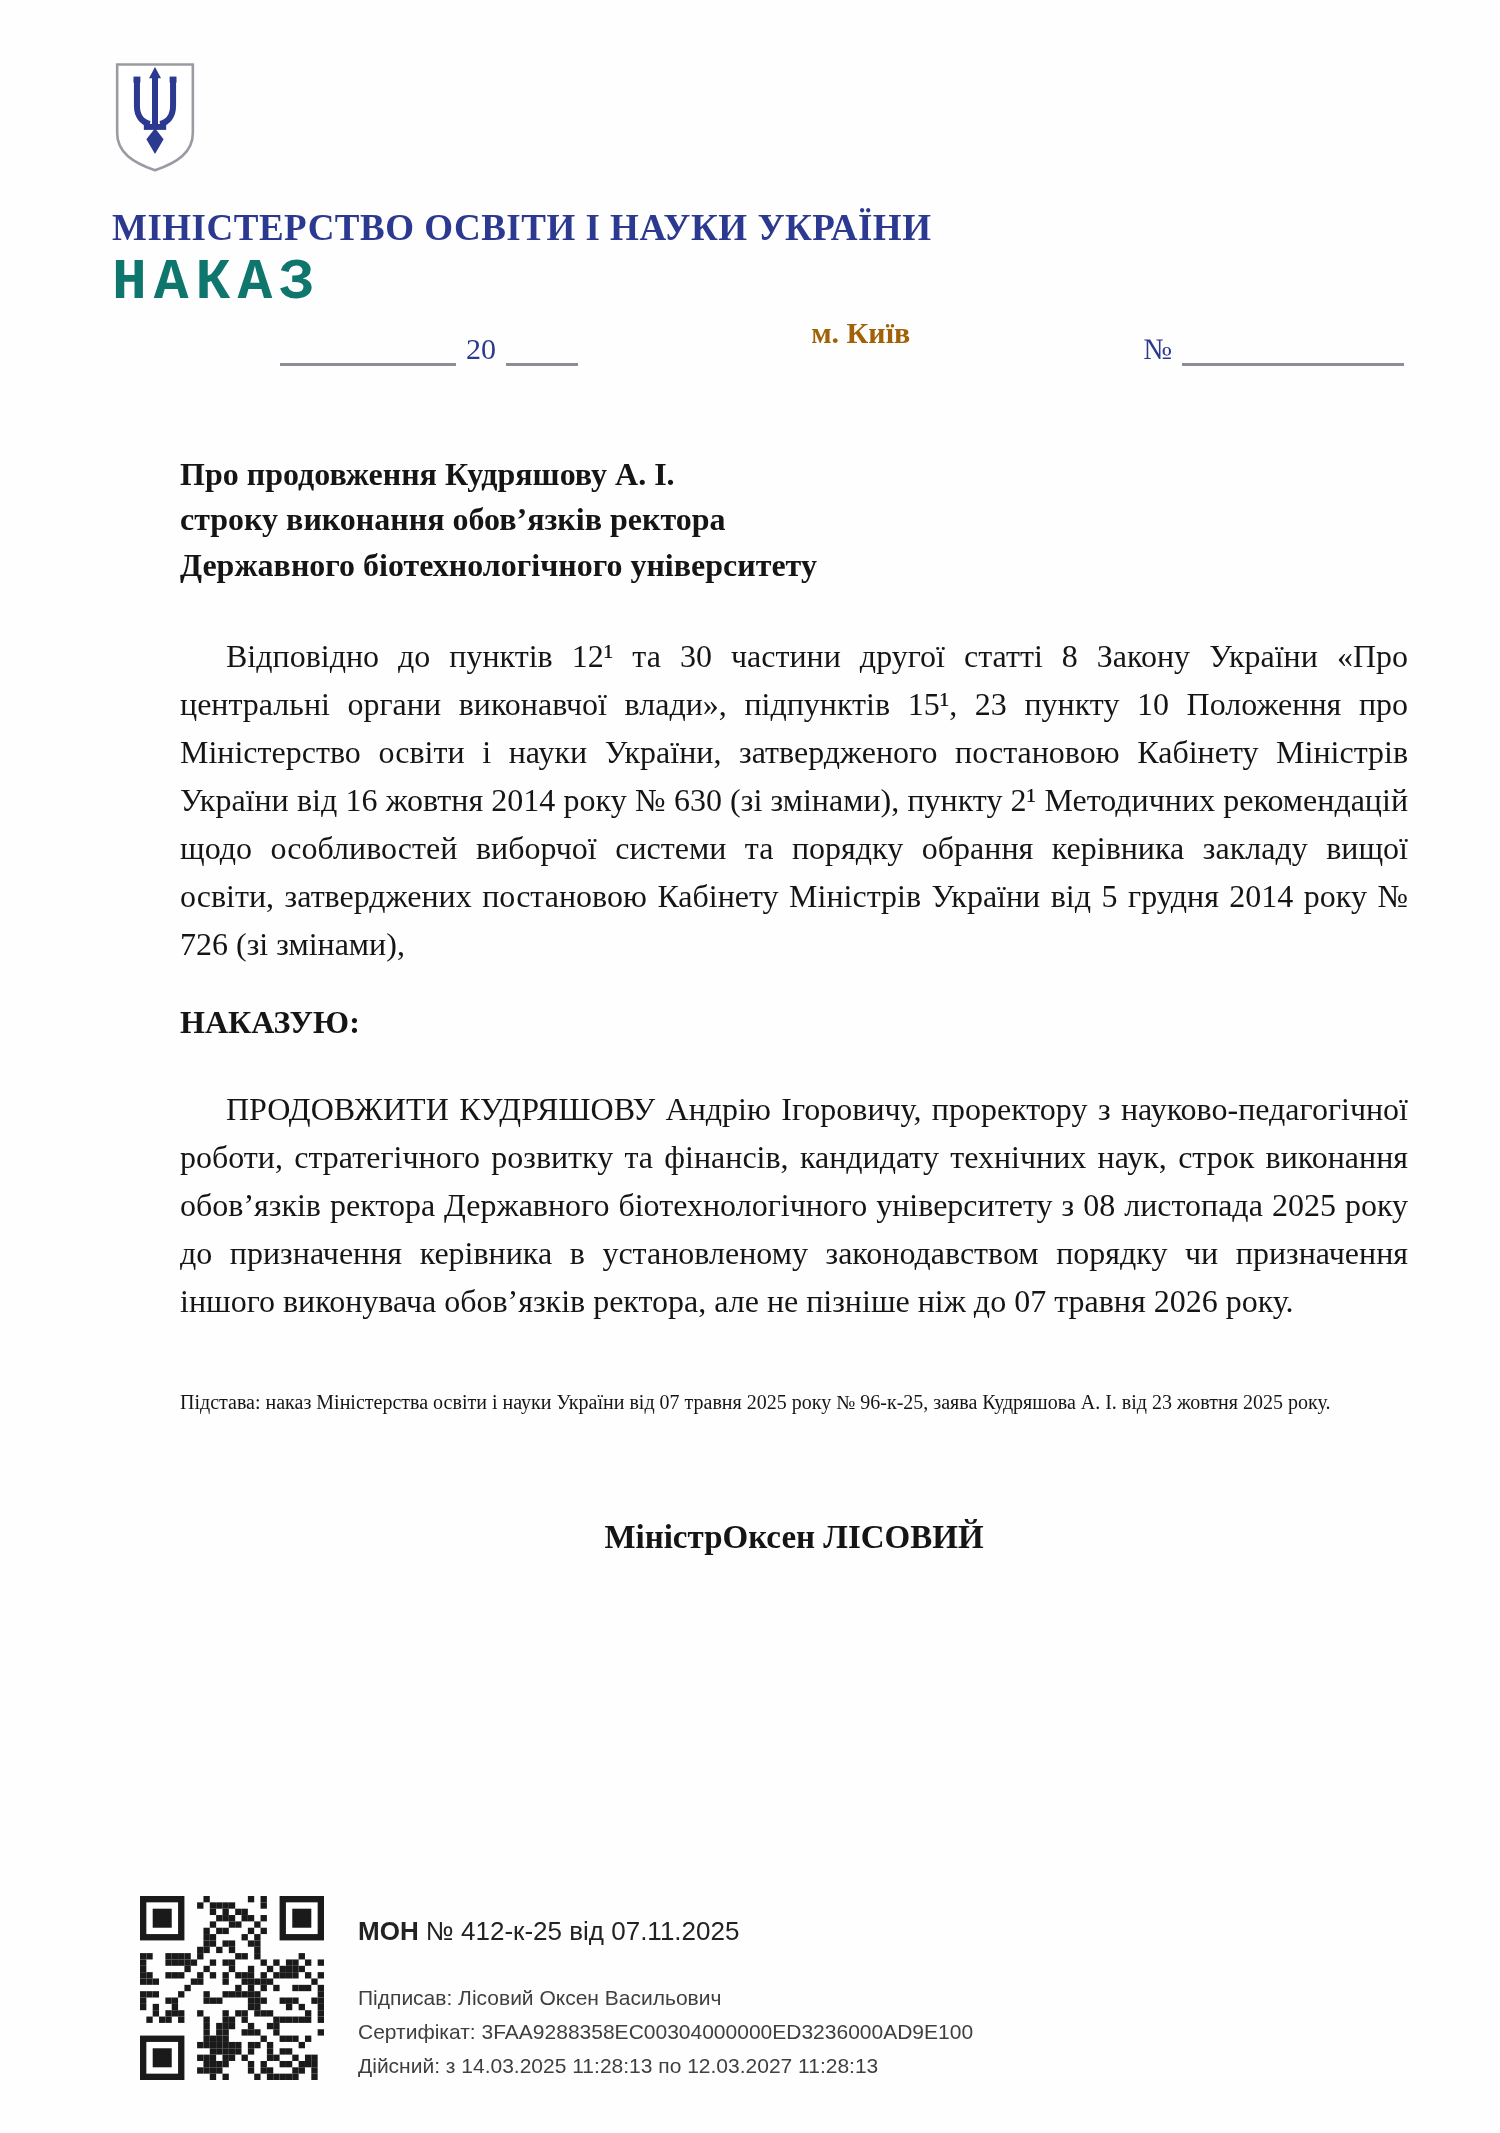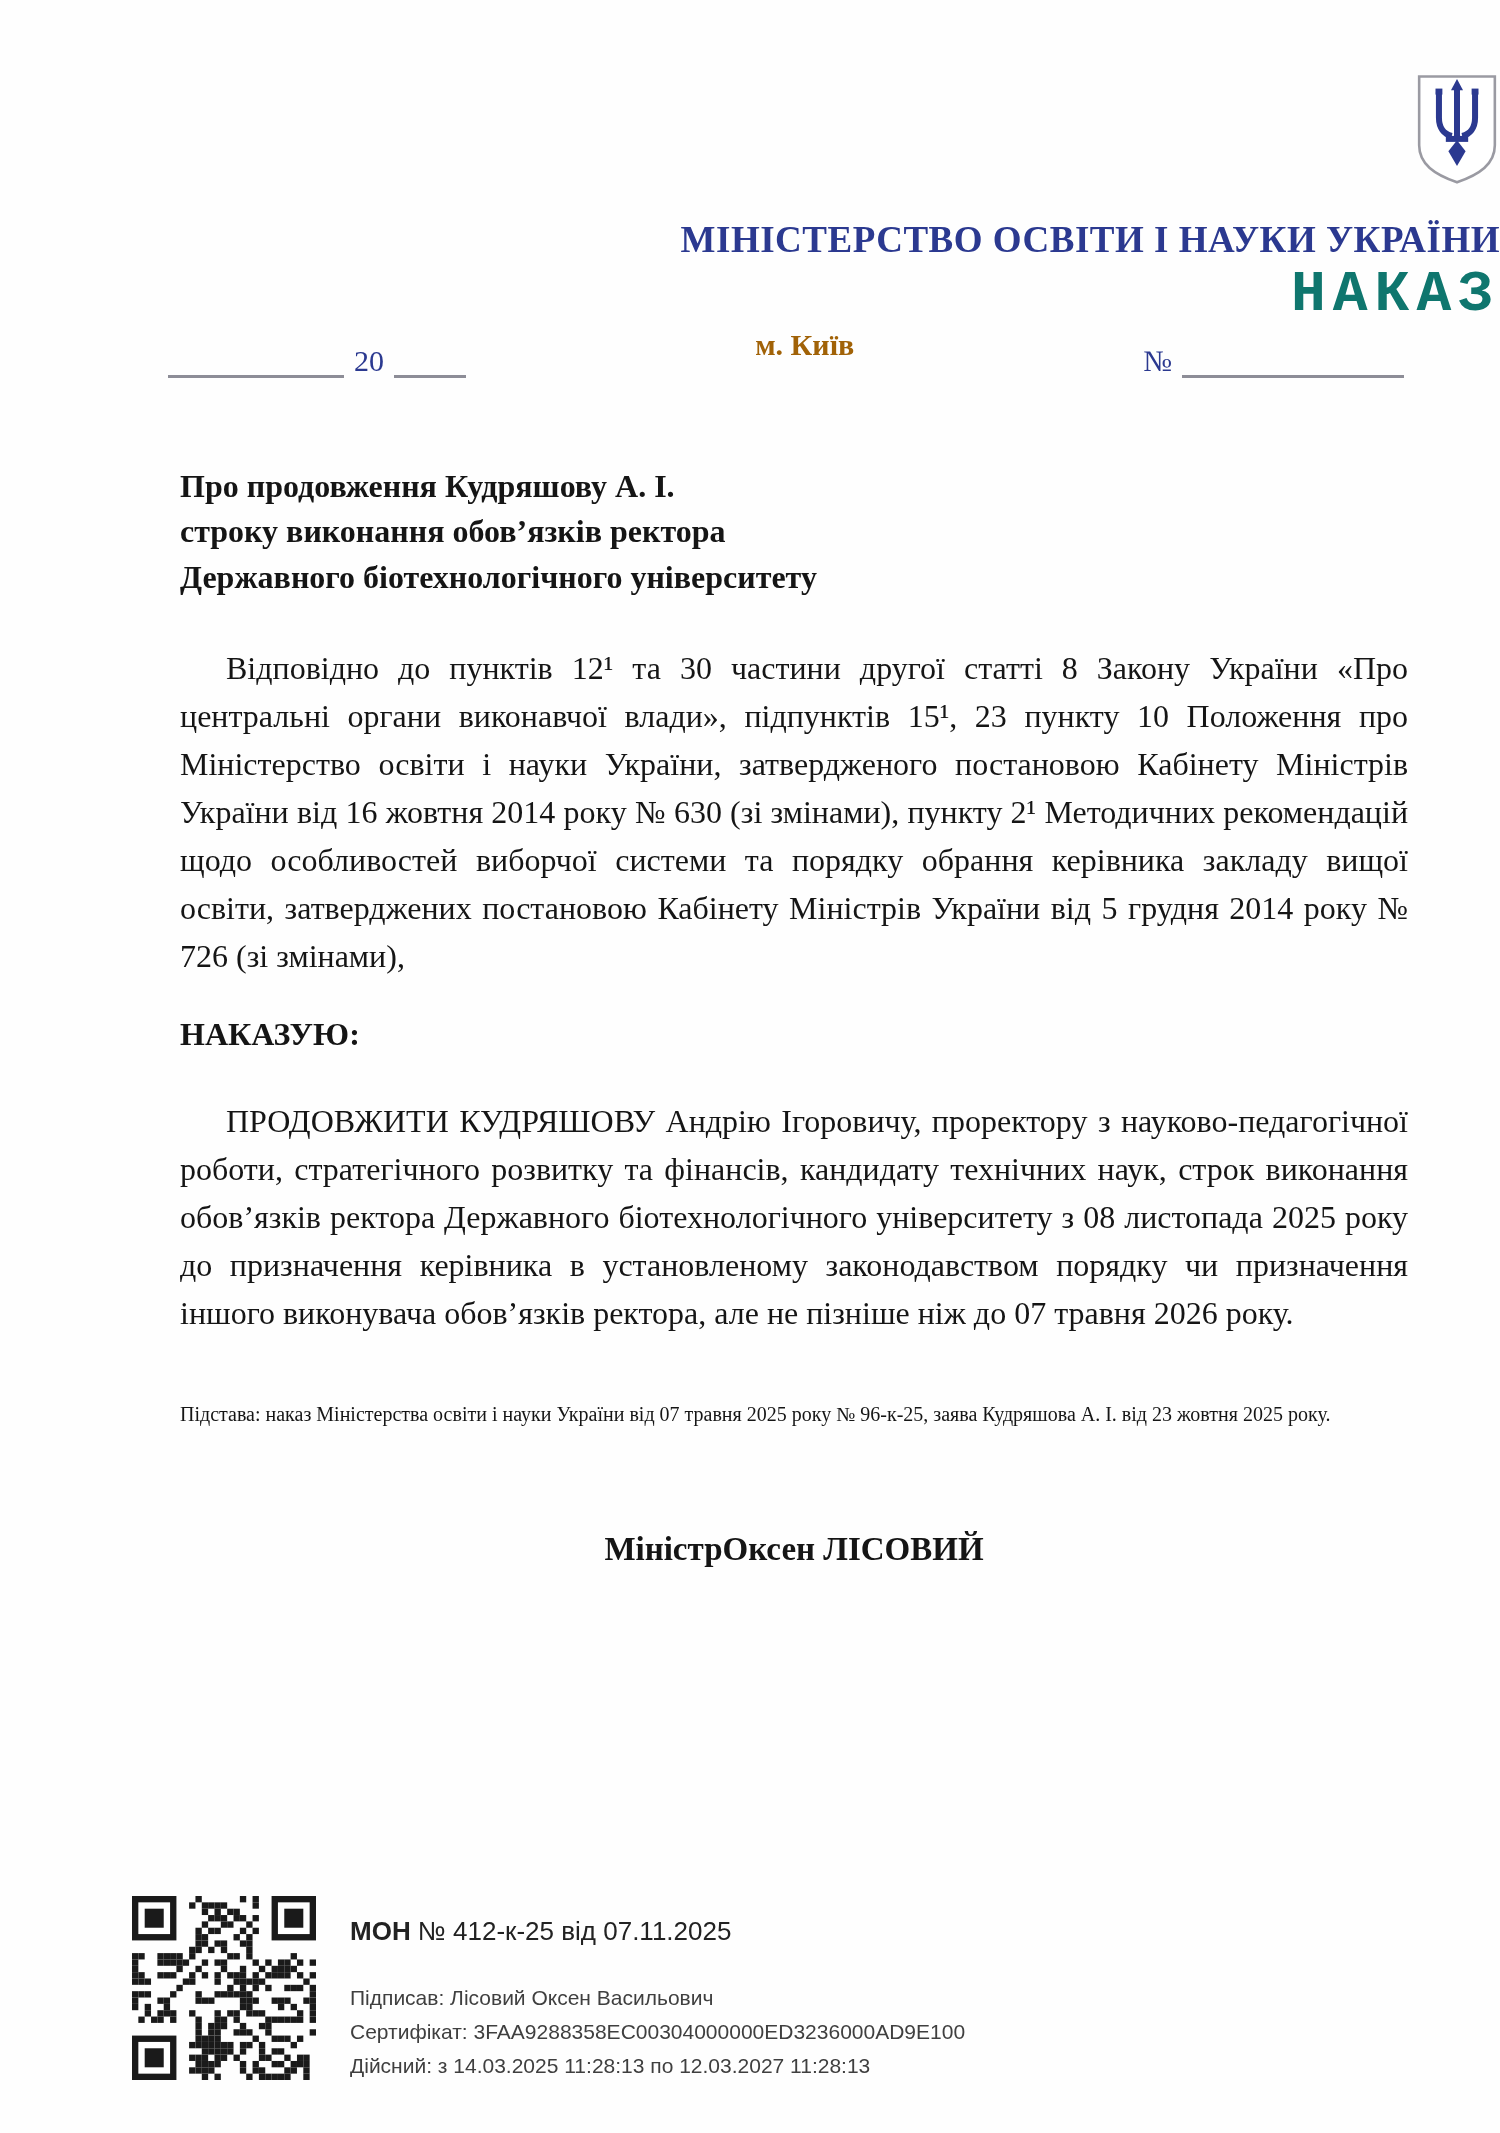--- a/index.html
+++ b/index.html
@@ -2,21 +2,21 @@
 <html lang="uk"><head>
 <meta charset="utf-8">
 <style>
   html,body{margin:0;padding:0;background:#e8e8e8;}
   .page{
     width:1500px;height:2133px;margin:0 auto;background:#fefefe;
     font-family:"Liberation Serif", serif;color:#151515;position:relative;
     overflow:hidden;
   }
   
-  .header{text-align:right;padding-top:58px;margin-top:12px;}
+  .header{text-align:left;padding-top:58px;padding-left:112px;}
   .emblem-svg{width:86px;height:118px;display:inline-block;}
   .ministry{color:#2b3990;font-weight:bold;font-size:37px;letter-spacing:0.5px;margin-top:26px;}
   .doctype{color:#0f766e;font-weight:bold;font-size:58px;letter-spacing:7px;margin-top:4px;line-height:1.05;font-family:Liberation Mono, monospace;}
   .dateline{
     display:flex;justify-content:space-between;align-items:flex-end;
     margin-top:2px;padding:0 96px 0 168px;color:#2b3990;font-size:30px;
   }
   .dateline .left,.dateline .right{display:flex;align-items:flex-end;gap:10px;}
   .rule{display:inline-block;border-bottom:3px solid #8d8d97;height:4px;}
   .rule.long{width:176px;}
@@ -26,21 +26,21 @@
   .y20,.nosign{font-weight:normal;padding-bottom:0;}
   
   .content{margin:0 92px 0 180px;}
   .subject{margin-top:86px;font-weight:bold;font-size:32px;line-height:1.42;white-space:pre-line;}
   .para{font-size:32px;line-height:1.5;text-align:justify;text-indent:46px;margin:44px 0 0 0;}
   .order-word{font-weight:bold;font-size:32px;margin-top:36px;}
   .basis{font-size:20px;line-height:1.5;text-align:justify;text-indent:0;margin-top:62px;}
   .sigrow{display:flex;justify-content:center;font-weight:bold;font-size:33px;margin-top:102px;}
   
   .stamp{
-    position:absolute;left:132px;top:1896px;display:flex;gap:34px;
+    position:absolute;left:140px;top:1896px;display:flex;gap:34px;
     font-family:"Liberation Sans", sans-serif;color:#3f3f3f;
   }
   .qr{width:184px;height:184px;}
   .stamp-text{padding-top:20px;}
   .stamp-title{font-size:26px;color:#222;margin-bottom:34px;white-space:nowrap;}
   .stamp-title .org{font-weight:bold;}
   .stamp-line{font-size:21px;line-height:1.62;white-space:nowrap;}
 </style>
 </head>
 <body>

